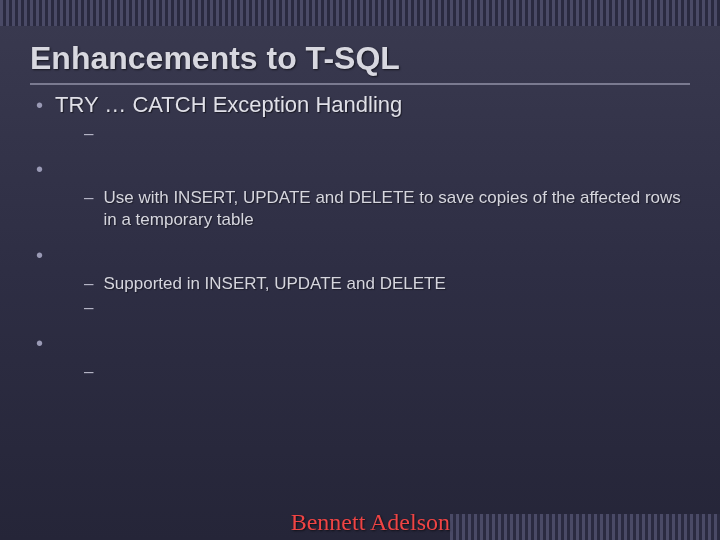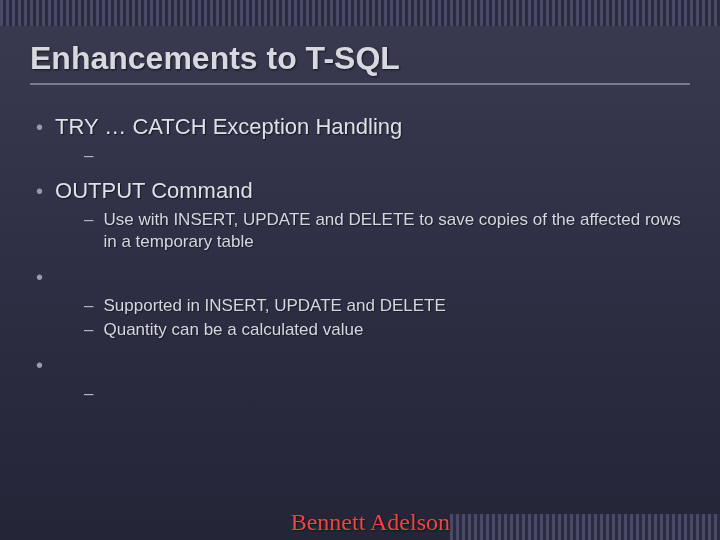--- a/index.html
+++ b/index.html
@@ -24,21 +24,21 @@
   }
   .slide {
     position: absolute;
     top: 40px; left: 30px; right: 30px; bottom: 40px;
   }
   .title {
     font-size: 32px;
     color: #d8d8e0;
     border-bottom: 2px solid #7a7a90;
     padding-bottom: 6px;
-    margin-bottom: 28px;
+    margin-bottom: 6px;
     text-shadow: 1px 1px 2px rgba(0,0,0,0.6);
   }
   .b1-list { list-style: none; }
   .b1 {
     display: flex;
     gap: 12px;
     margin-bottom: 4px;
   }
   .b1 .dot {
     color: #9a9ab5;
@@ -102,42 +102,40 @@
       <ul class="b2-list">
         <li class="b2">
           <span class="dash">–</span>
         </li>
       </ul>
     </li>
 
     <li>
       <div class="b1">
         <span class="dot">•</span>
-        <span class="txt">OUTPUT Command</span>
       </div>
       <ul class="b2-list">
         <li class="b2">
           <span class="dash">–</span>
           <span class="txt">Use with INSERT, UPDATE and DELETE to save copies of the affected rows in a temporary table</span>
         </li>
       </ul>
     </li>
 
     <li>
       <div class="b1">
         <span class="dot">•</span>
       </div>
       <ul class="b2-list">
         <li class="b2">
           <span class="dash">–</span>
           <span class="txt">Supported in INSERT, UPDATE and DELETE</span>
         </li>
         <li class="b2">
           <span class="dash">–</span>
-          <span class="txt">Quantity can be a calculated value</span>
         </li>
       </ul>
     </li>
 
     <li>
       <div class="b1">
         <span class="dot">•</span>
       </div>
       <ul class="b2-list">
         <li class="b2">

